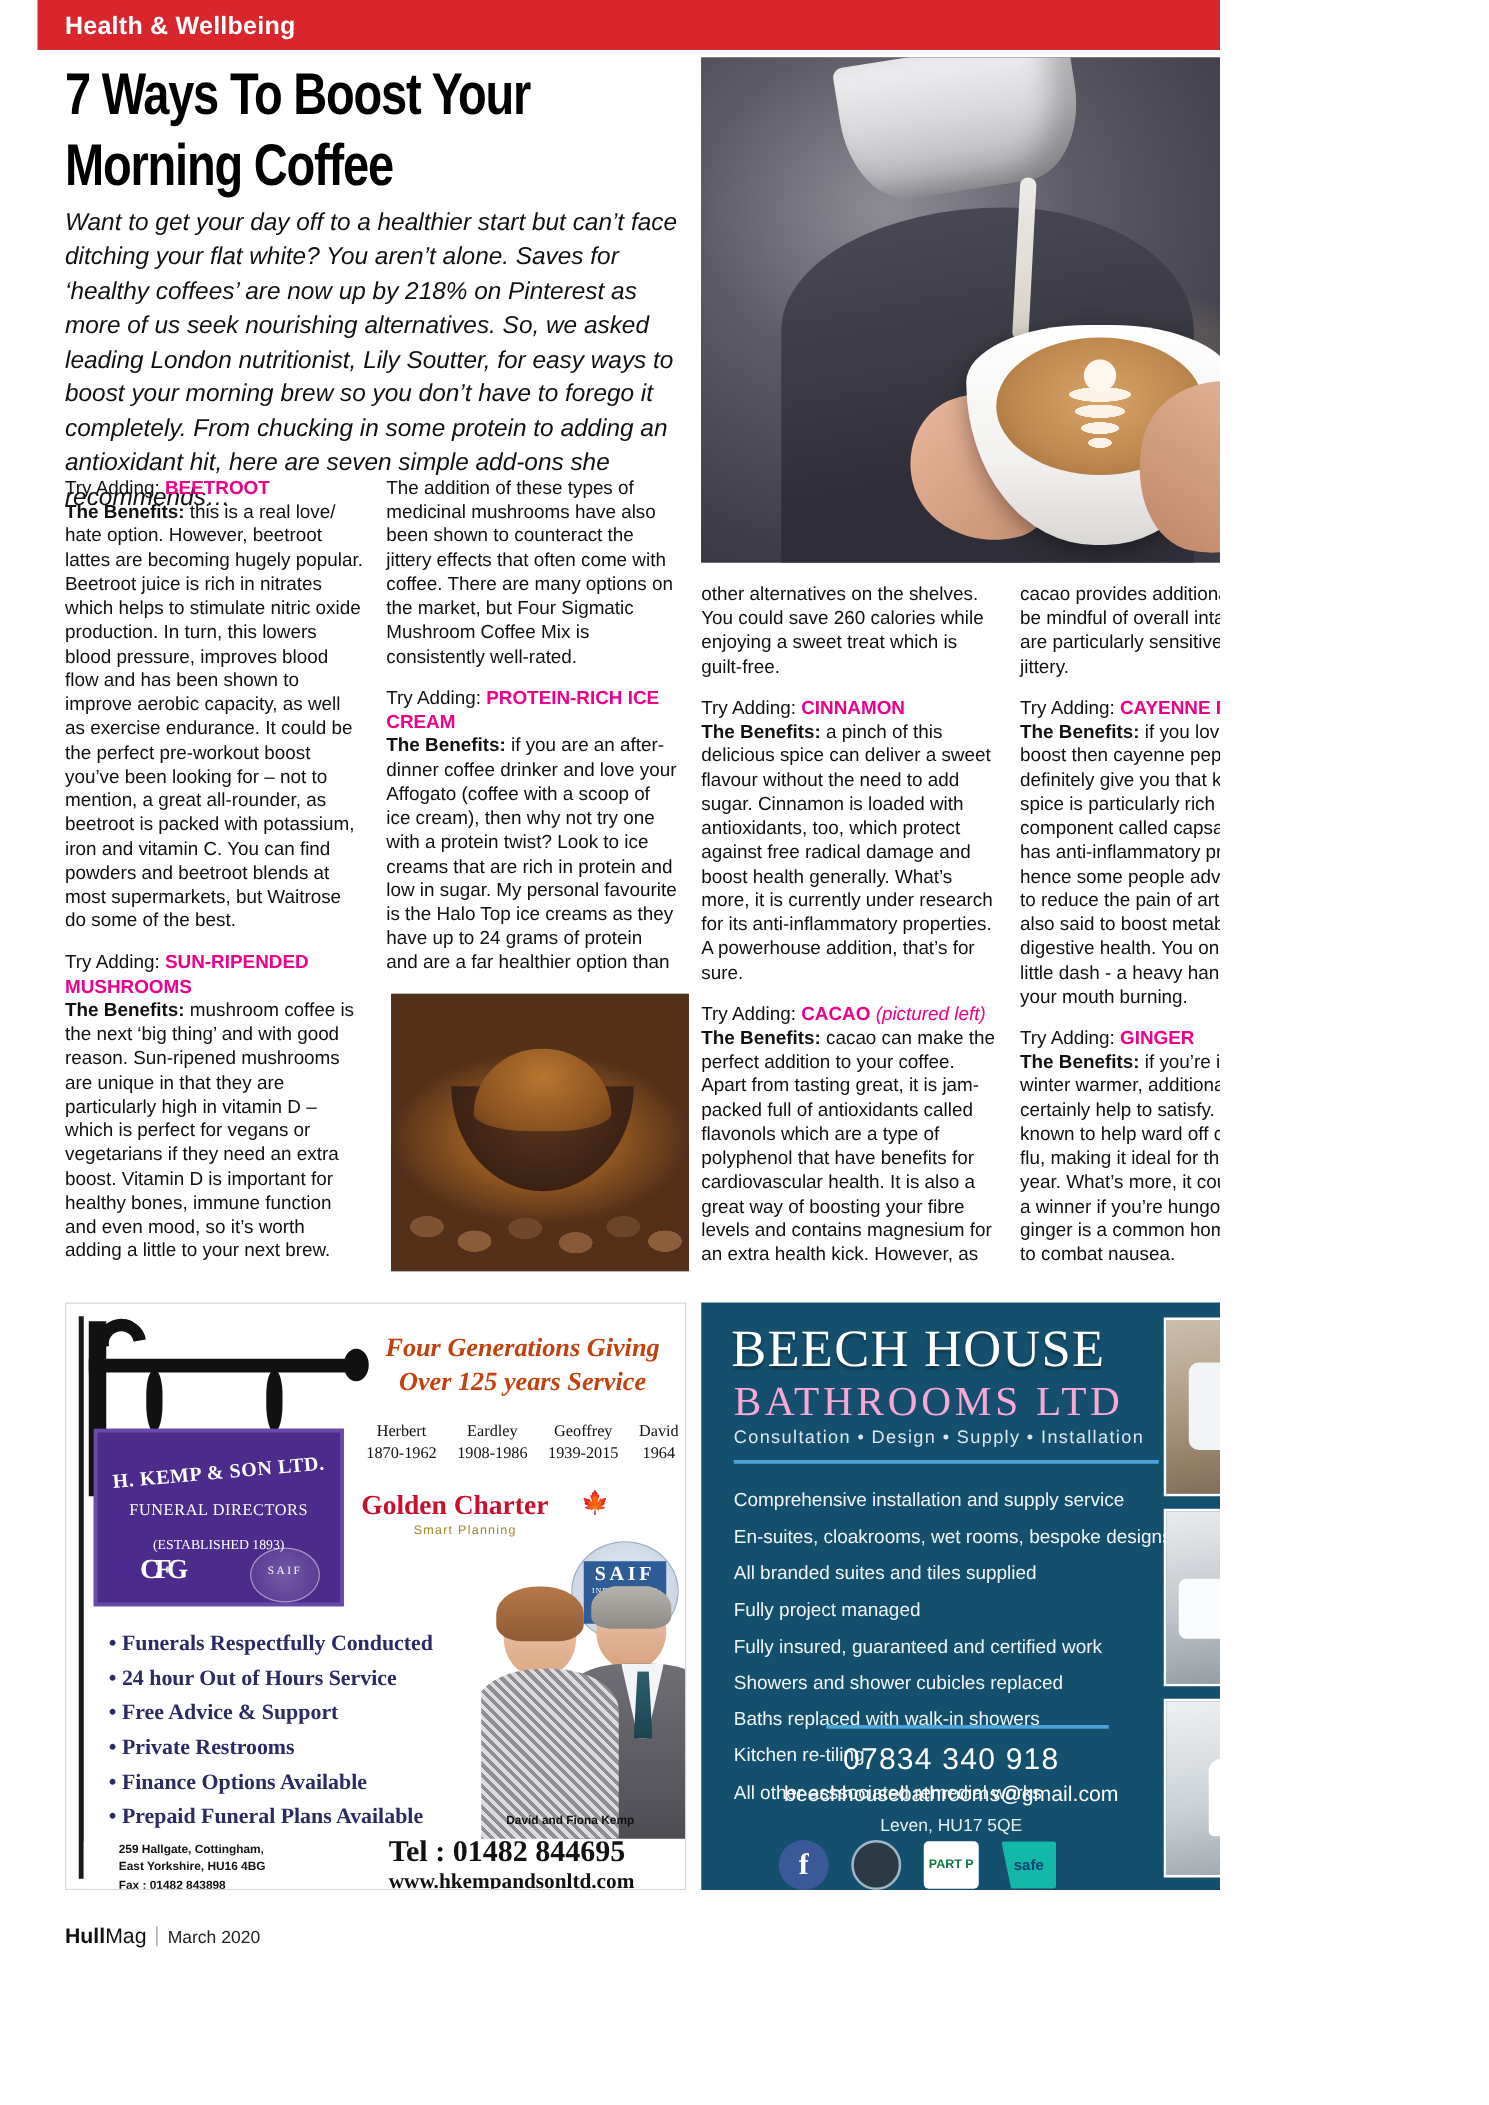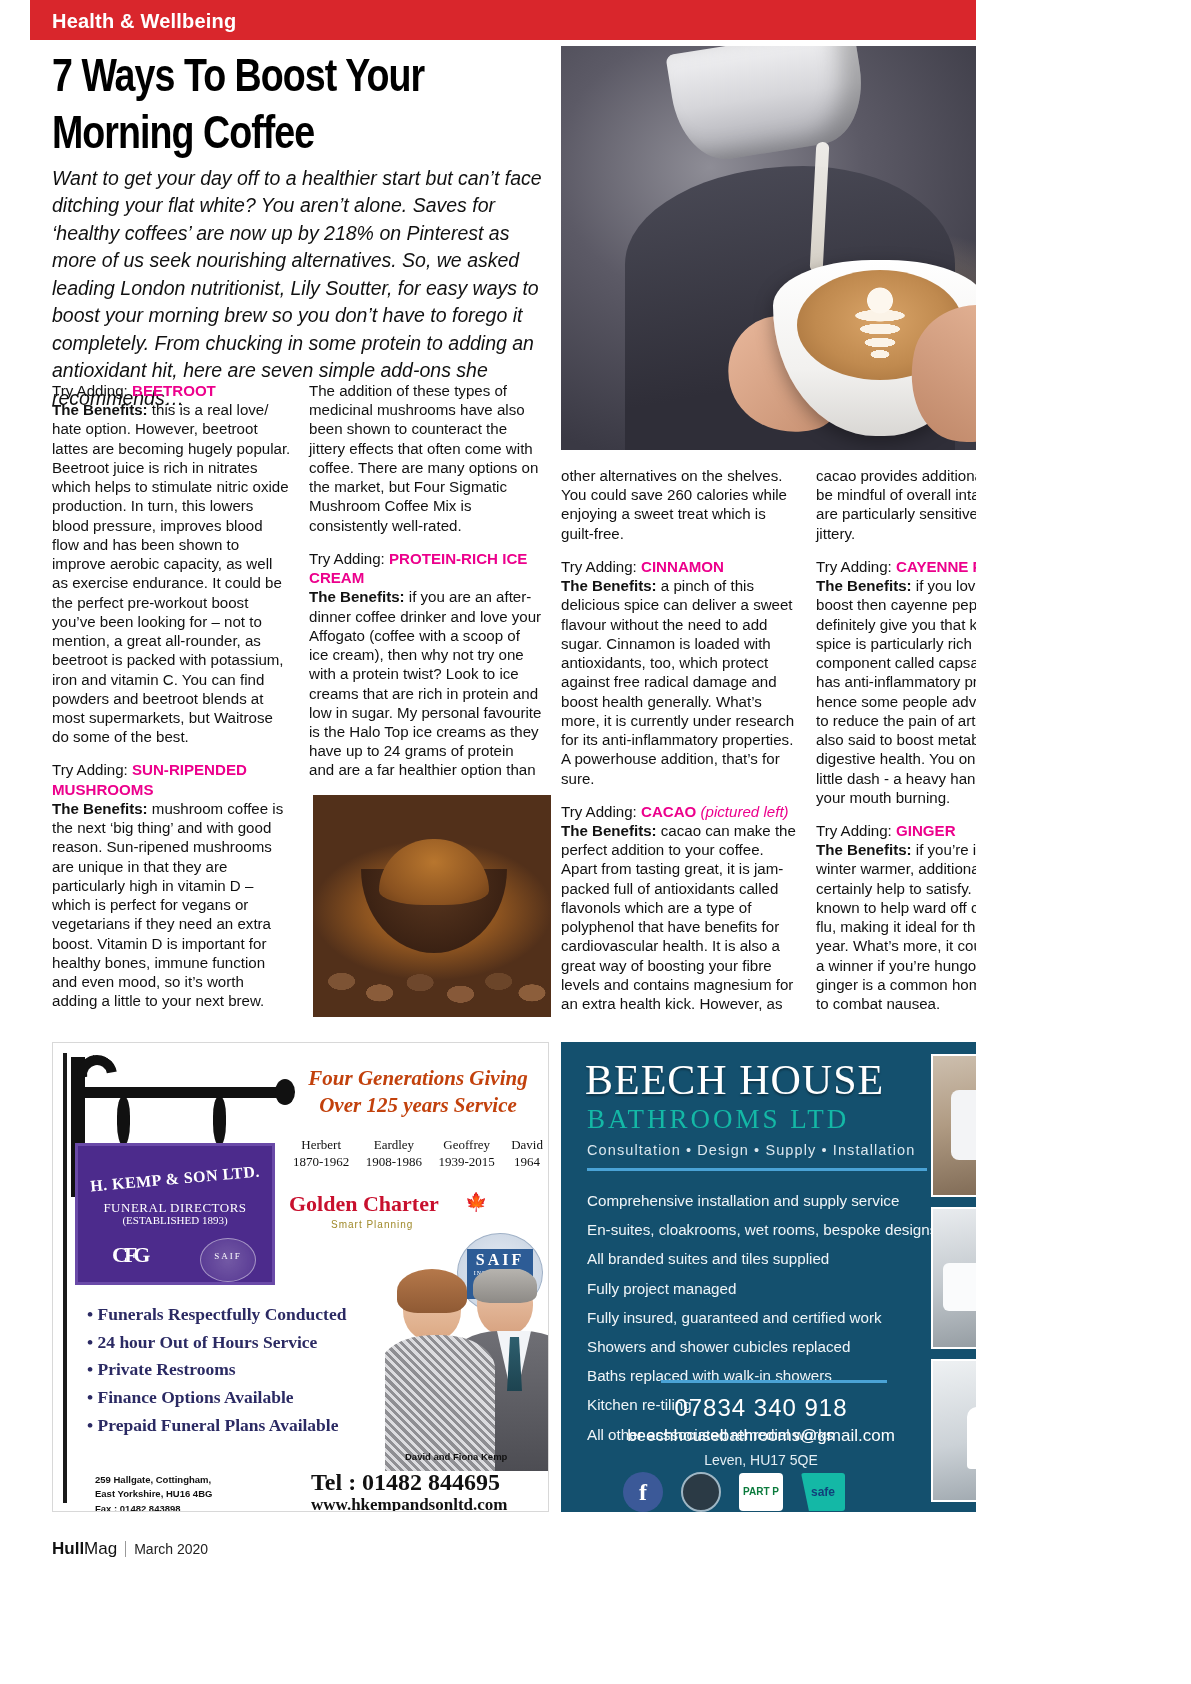--- a/index.html
+++ b/index.html
@@ -252,21 +252,21 @@
     font-weight: bold; font-size: 16px;
     transform: rotate(-5deg);
     letter-spacing: 0.5px;
   }
   .kemp-sign-sub {
     position: absolute; left: 0; right: 0; top: 54px;
     text-align:center; color:#fff;
     font-family:"Liberation Serif", serif; font-size: 13px; letter-spacing: .5px;
   }
   .kemp-sign-est {
-    position: absolute; left: 0; right: 0; top: 68px;
+    position: absolute; left: 0; right: 0; top: 84px;
     text-align:center; color:#fff;
     font-family:"Liberation Serif", serif; font-size: 11px;
   }
   .kemp-monogram {
     position:absolute; left:34px; top:96px;
     color:#fff; font-family:"Liberation Serif", serif; font-size:22px; font-weight:bold;
     letter-spacing:-4px;
   }
   .kemp-saif-badge {
     position:absolute; left:122px; top:92px; width:56px; height:44px;
@@ -394,21 +394,21 @@
   }
   .beech-title {
     position:absolute; left:24px; top:14px;
     font-family:"Liberation Serif", serif;
     font-size:42px; color:#ffffff; letter-spacing:1px;
     text-shadow: 0 2px 2px rgba(0,0,0,.35);
   }
   .beech-sub {
     position:absolute; left:26px; top:62px;
     font-family:"Liberation Serif", serif;
-    font-size:27px; color:#14b8a6; letter-spacing:3px;
+    font-size:33px; color:#f9a8d4; letter-spacing:3px;
   }
   .beech-services {
     position:absolute; left:26px; top:100px;
     font-size:14.5px; color:#dce7ee; letter-spacing:1.1px;
   }
   .beech-rule {
     position:absolute; left:26px; top:126px; width:340px; height:3px;
     background:#4aa3d6;
   }
   .beech-list {
@@ -577,20 +577,21 @@
             <div>INDEPENDENT</div>
             <div>FUNERAL</div>
             <div>DIRECTORS</div>
           </div>
       </div>
     </div>
 
     <div class="kemp-bullets">
         <div>• Funerals Respectfully Conducted</div>
         <div>• 24 hour Out of Hours Service</div>
+        <div>• Free Advice &amp; Support</div>
         <div>• Private Restrooms</div>
         <div>• Finance Options Available</div>
         <div>• Prepaid Funeral Plans Available</div>
       </div>
 
     <div class="kemp-couple">
       <div class="kc-woman-head"></div>
       <div class="kc-woman-hair"></div>
       <div class="kc-man-head"></div>
       <div class="kc-man-hair"></div>

